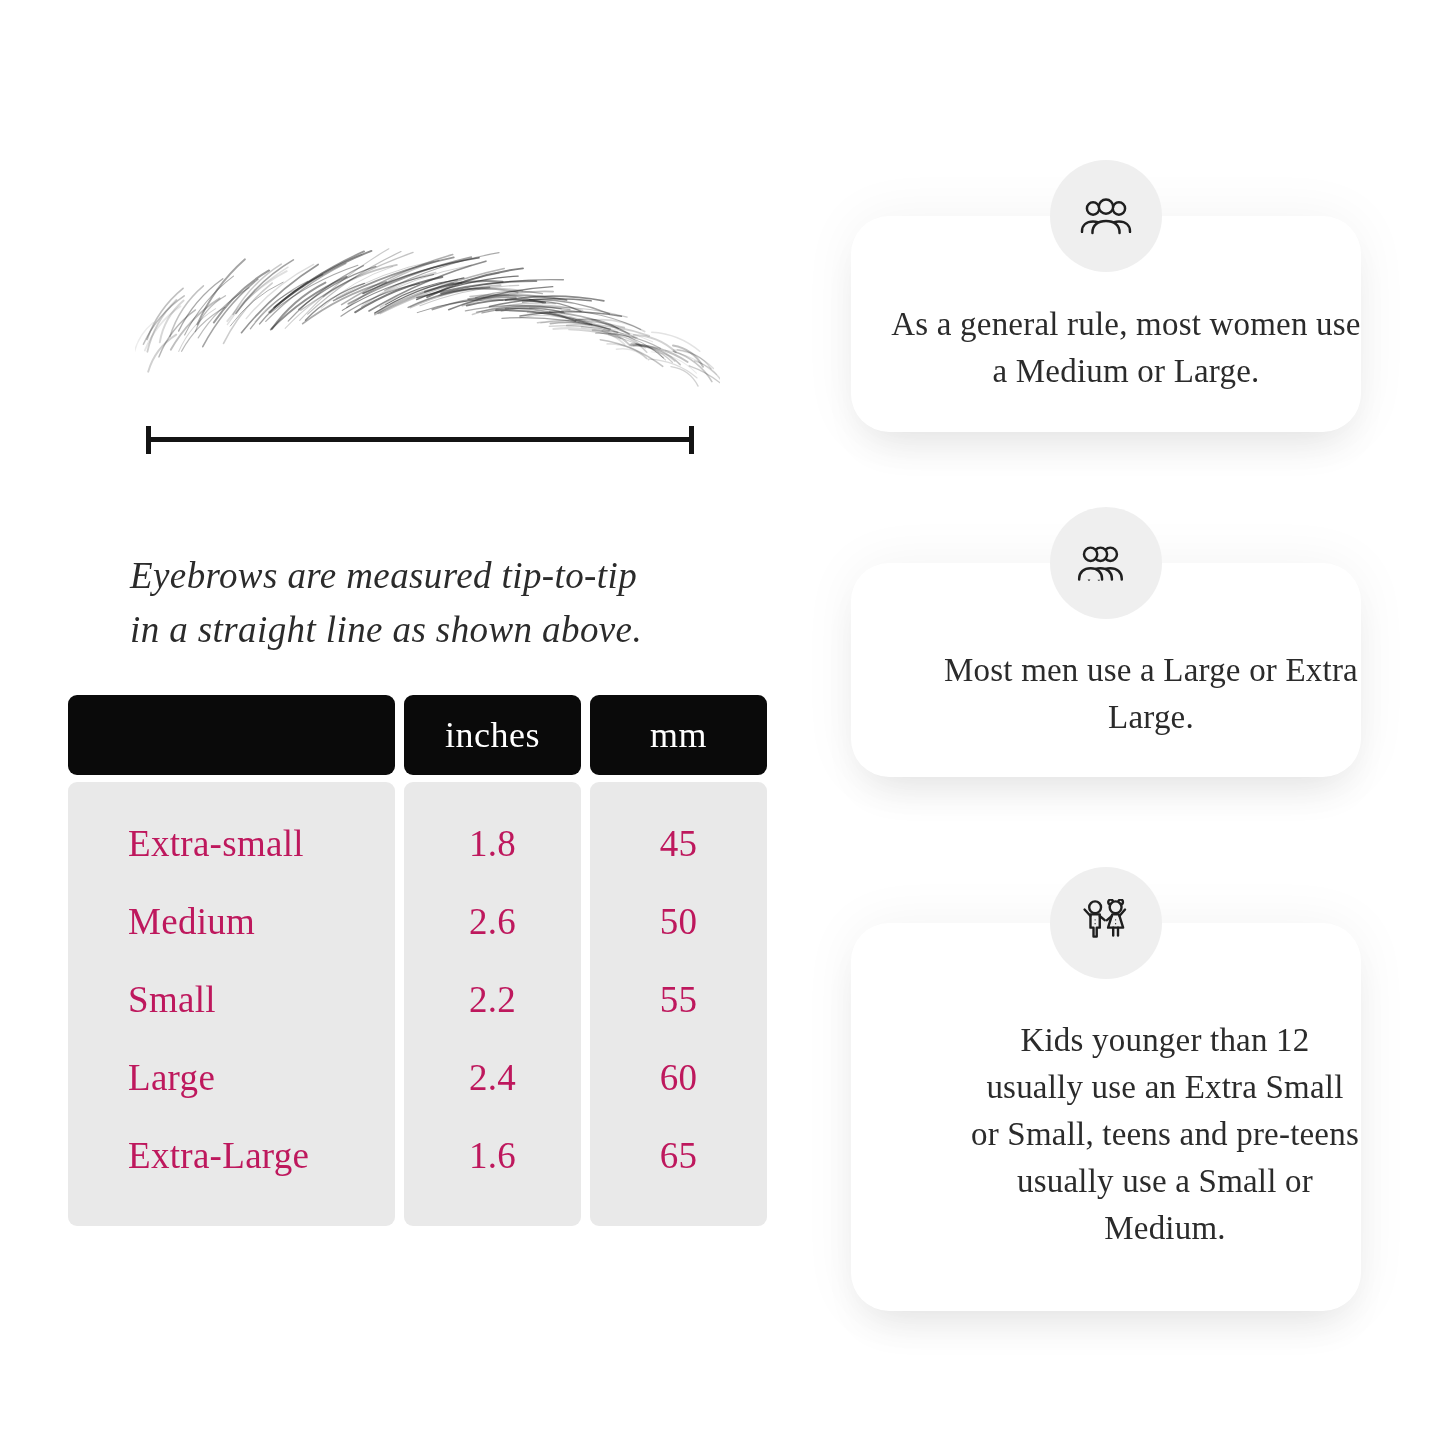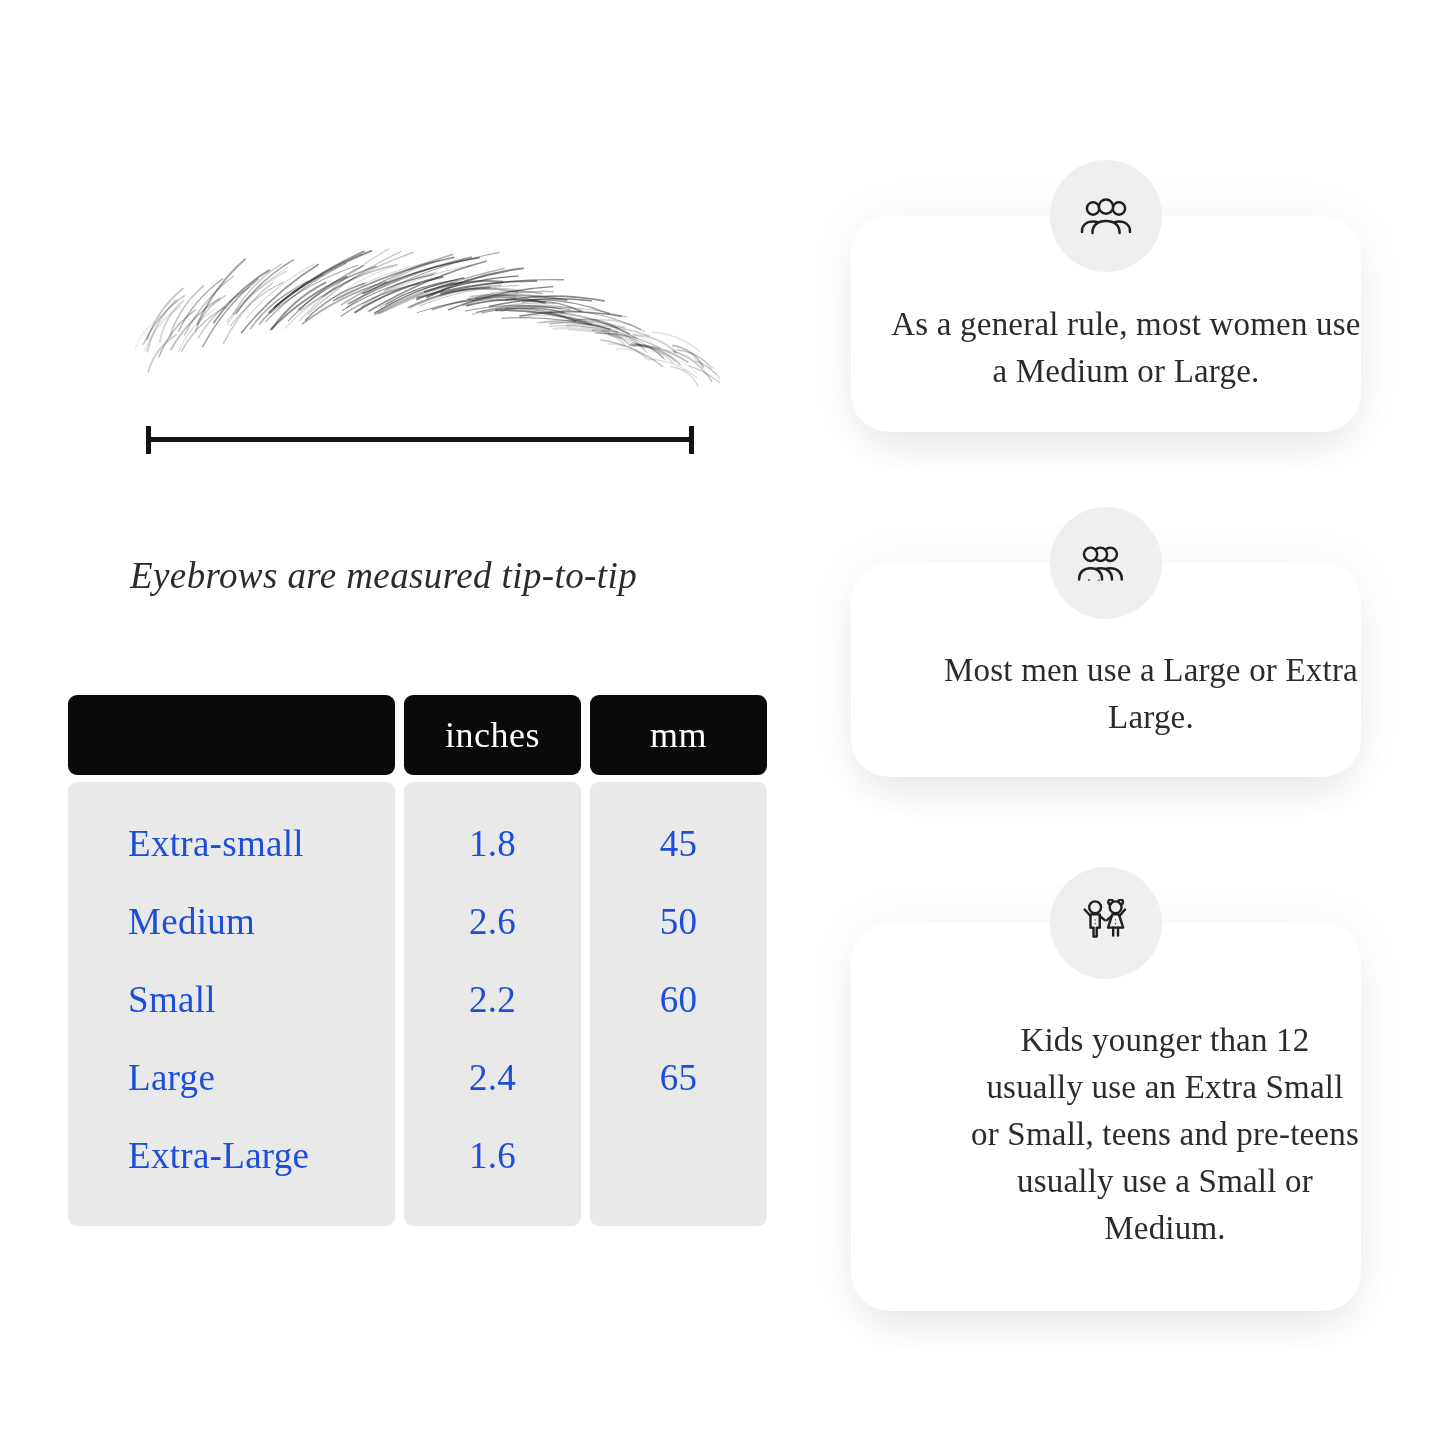--- a/index.html
+++ b/index.html
@@ -26,21 +26,21 @@
     color:#2b2b2b;letter-spacing:.4px;}
   .caption span{display:block;font-style:italic;}
 
   
   .size-table{position:absolute;left:68px;top:695px;width:699px;}
   .thead,.tbody{display:grid;grid-template-columns:327px 177px 177px;column-gap:9px;}
   .th{background:#0a0a0a;border-radius:9px;height:80px;color:#fff;font-size:36px;
     display:flex;align-items:center;justify-content:center;letter-spacing:.5px;}
   .tbody{margin-top:7px;}
   .tcol{background:#e9e9e9;border-radius:9px;padding:22px 0 32px 0;}
-  .cell{height:78px;font-size:37px;color:#1d4ed8;display:flex;align-items:center;
+  .cell{height:78px;font-size:37px;color:#be185d;display:flex;align-items:center;
     justify-content:center;letter-spacing:.3px;font-family:Liberation Serif, serif;}
   .tcol-labels .cell{justify-content:flex-start;padding-left:60px;}
 
   
   .card{position:absolute;left:851px;width:510px;background:#ffffff;border-radius:38px;
     box-shadow:0 24px 42px -14px rgba(0,0,0,.09),0 0 55px rgba(0,0,0,.05);
     display:flex;align-items:center;justify-content:flex-end;text-align:center;}
   .card-1{top:216px;height:216px;}
   .card-2{top:563px;height:214px;}
   .card-3{top:923px;height:388px;}
@@ -204,20 +204,21 @@
   </div>
 
   <div class="measure-line">
     <span class="cap cap-left"></span>
     <span class="bar"></span>
     <span class="cap cap-right"></span>
   </div>
 
   <p class="caption">
     <span>Eyebrows are measured tip-to-tip</span>
+    <span>in a straight line as shown above.</span>
   </p>
 
   <div class="size-table">
     <div class="thead">
       <div class="th"></div>
       <div class="th">inches</div>
       <div class="th">mm</div>
     </div>
     <div class="tbody">
       <div class="tcol tcol-labels">
@@ -230,20 +231,21 @@
       <div class="tcol">
         <div class="cell">1.8</div>
         <div class="cell">2.6</div>
         <div class="cell">2.2</div>
         <div class="cell">2.4</div>
         <div class="cell">1.6</div>
       </div>
       <div class="tcol">
         <div class="cell">45</div>
         <div class="cell">50</div>
+        <div class="cell">55</div>
         <div class="cell">60</div>
         <div class="cell">65</div>
       </div>
     </div>
   </div>
 
   <div class="card card-1">
     <div class="badge">
       <span>
         <svg class="icon-svg" width="64" height="45" viewBox="0 0 52 36" fill="none" stroke="#1f1f1f" stroke-width="2" stroke-linecap="round" stroke-linejoin="round">

